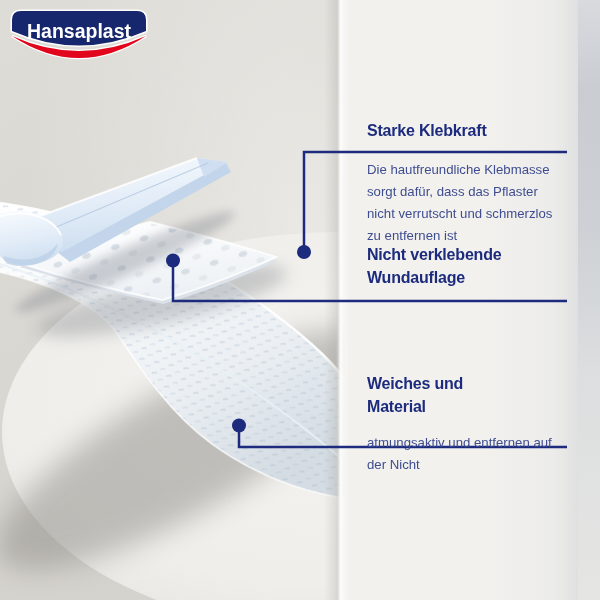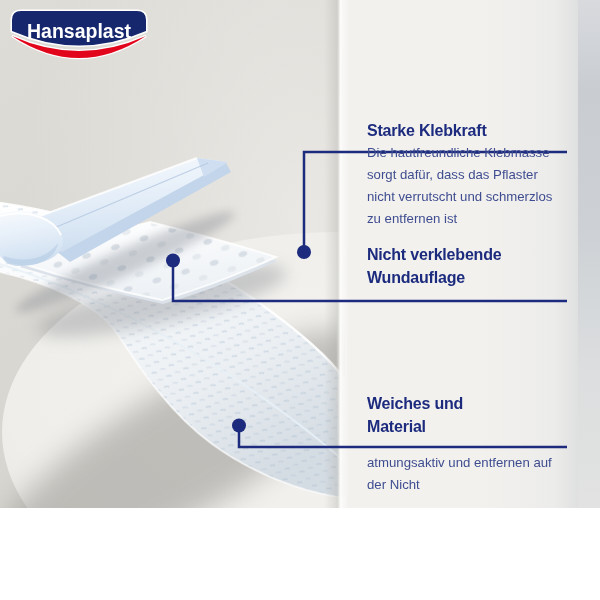--- a/index.html
+++ b/index.html
@@ -1,27 +1,27 @@
 <!DOCTYPE html>
 <html><head>
 <meta charset="utf-8">
 <title>Hansaplast</title>
 <style>
   html,body{margin:0;padding:0;}
   body{width:600px;height:600px;overflow:hidden;font-family:"Liberation Sans","DejaVu Sans",sans-serif;}
-  .stage{position:relative;width:600px;height:508px;background:#a3a3a3;overflow:hidden;}
+  .stage{position:relative;width:600px;height:600px;background:#a3a3a3;overflow:hidden;}
   .scene,.connectors{position:absolute;left:0;top:0;width:600px;height:600px;}
   .connectors{pointer-events:none;}
   .logo{position:absolute;left:8px;top:6px;width:142px;height:62px;}
   .logo svg{display:block;}
   .callout{position:absolute;left:367px;width:212px;}
-  .c1{top:119px;} .c2{top:243px;} .c3{top:372px;margin-top:20px;}
+  .c1{top:119px;} .c2{top:243px;} .c3{top:372px;}
   .callout h2{margin:0;font-size:16px;line-height:23px;font-weight:700;color:#1c2b7d;letter-spacing:-0.2px;}
   .callout p{margin:0;font-size:13.2px;line-height:22px;font-weight:400;color:#3f4d90;}
-  .c1 p{} .c2 p{margin-top:18px;} .c3 p{margin-top:14px;}
+  .c1 p{margin-top:17px;} .c2 p{margin-top:18px;} .c3 p{margin-top:14px;}
   .tl,.dl{display:block;white-space:nowrap;}
 </style>
 </head>
 <body>
 
 <div class="stage">
 
   <svg class="scene" viewBox="0 0 600 600" aria-hidden="true">
     <defs>
       <linearGradient id="bgL" x1="0" y1="0" x2="0.4" y2="1">

